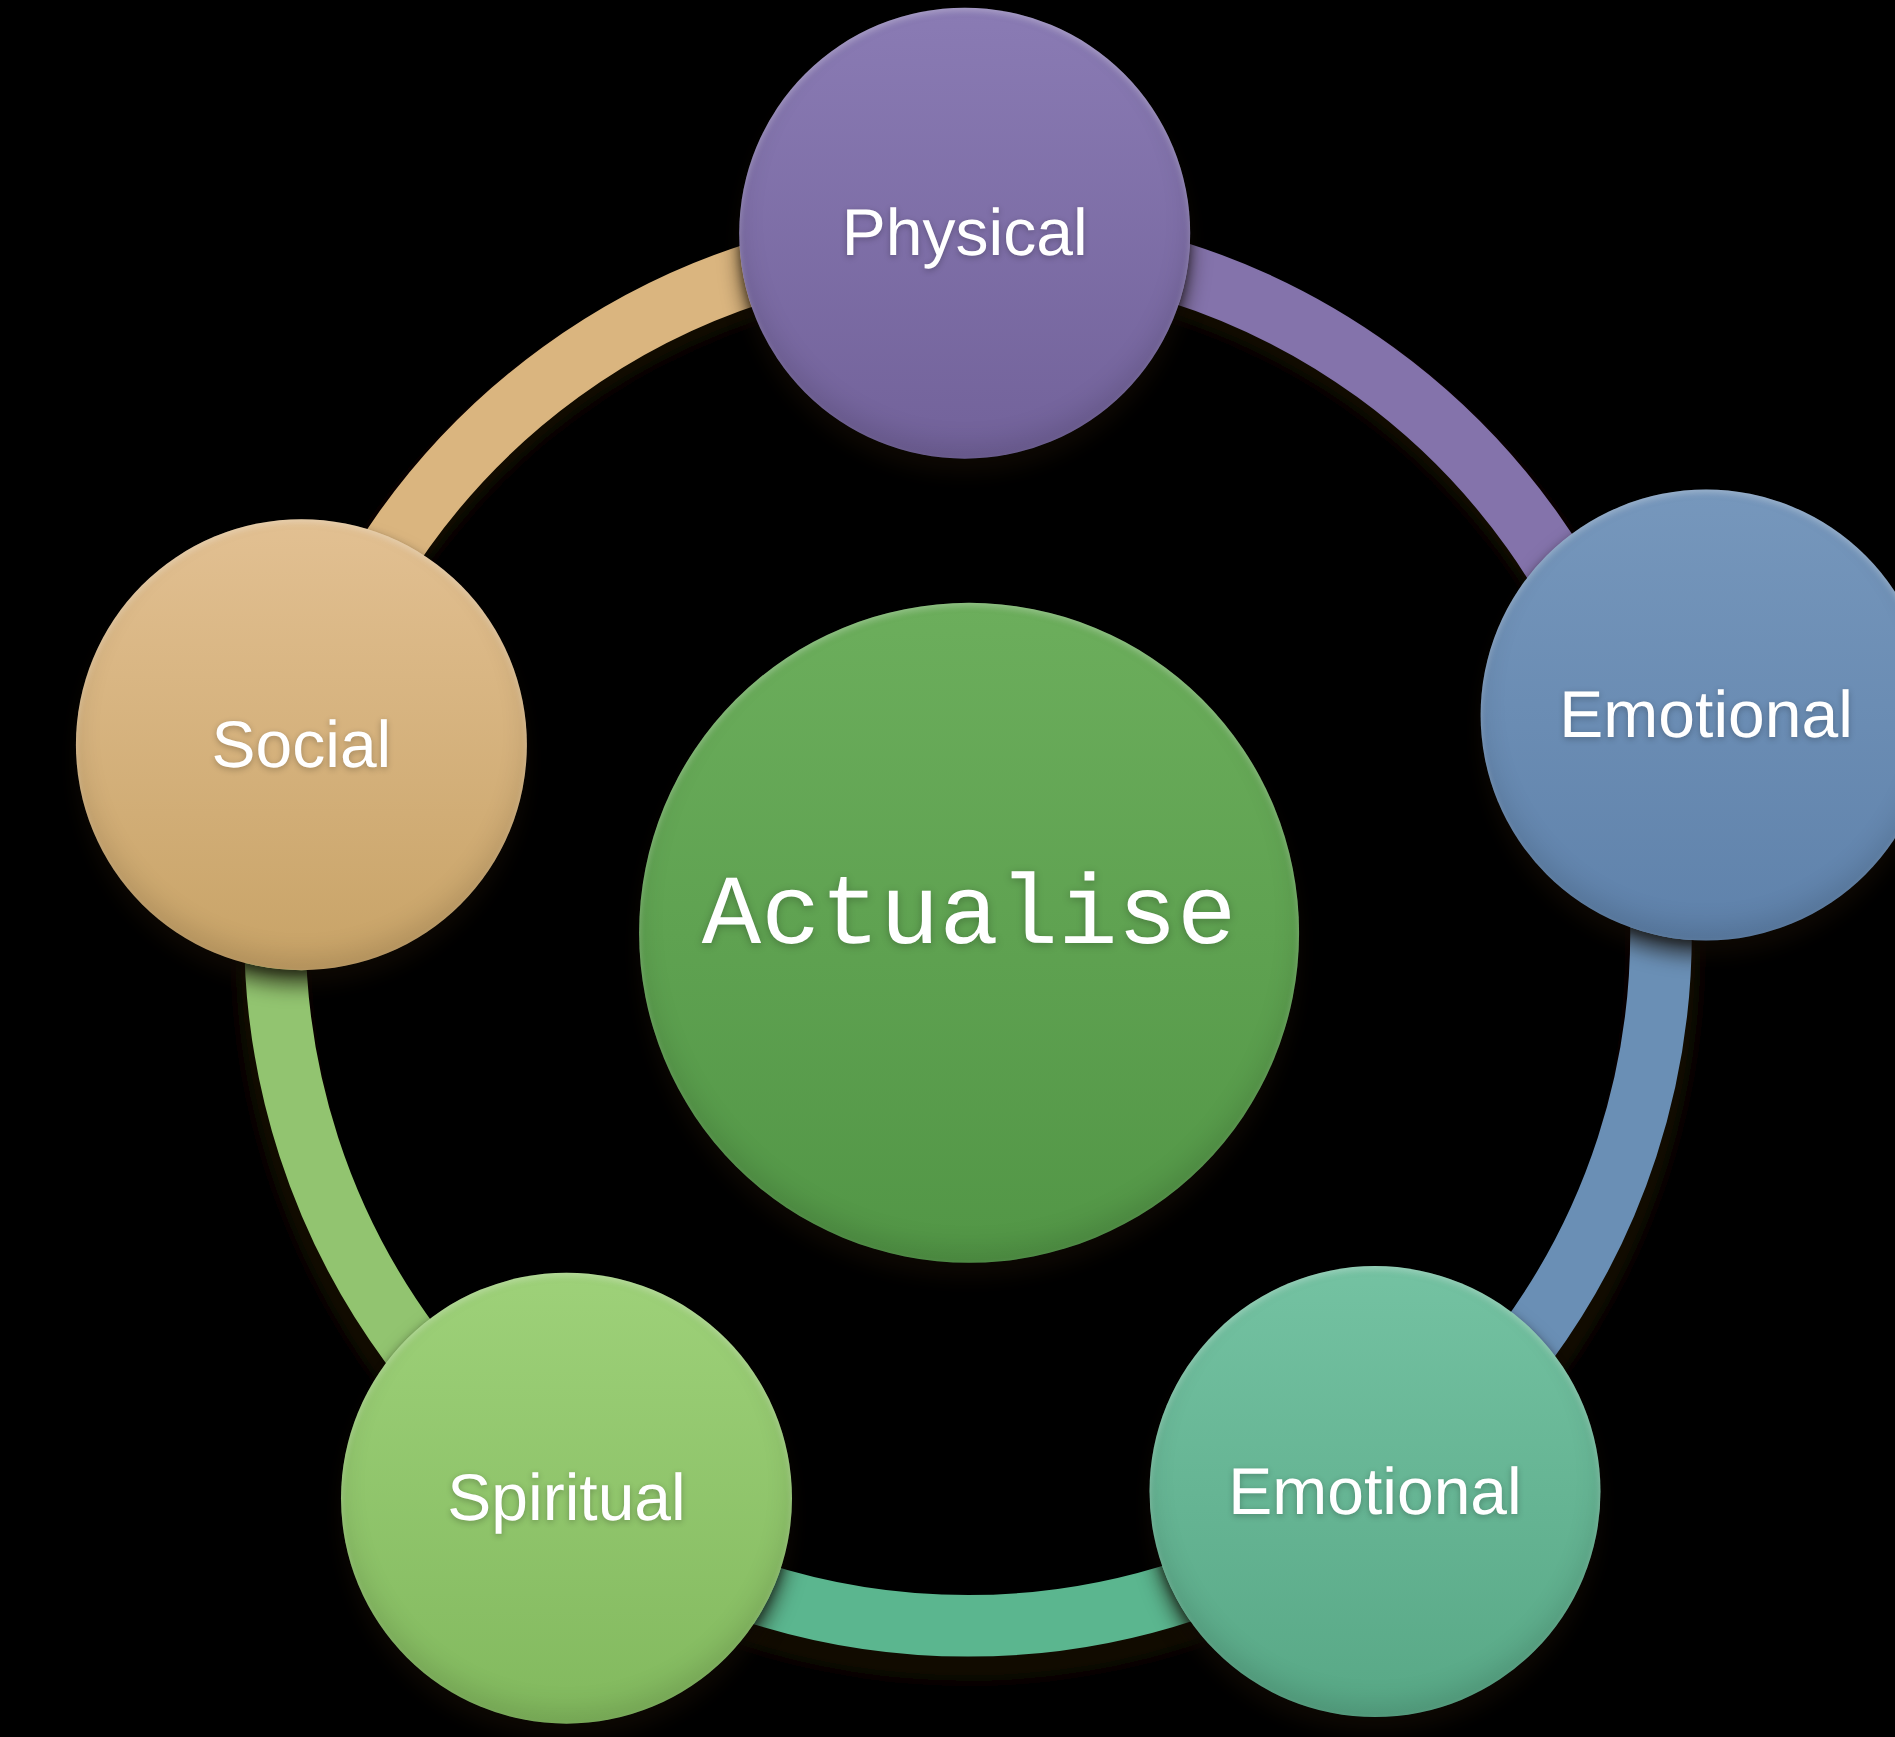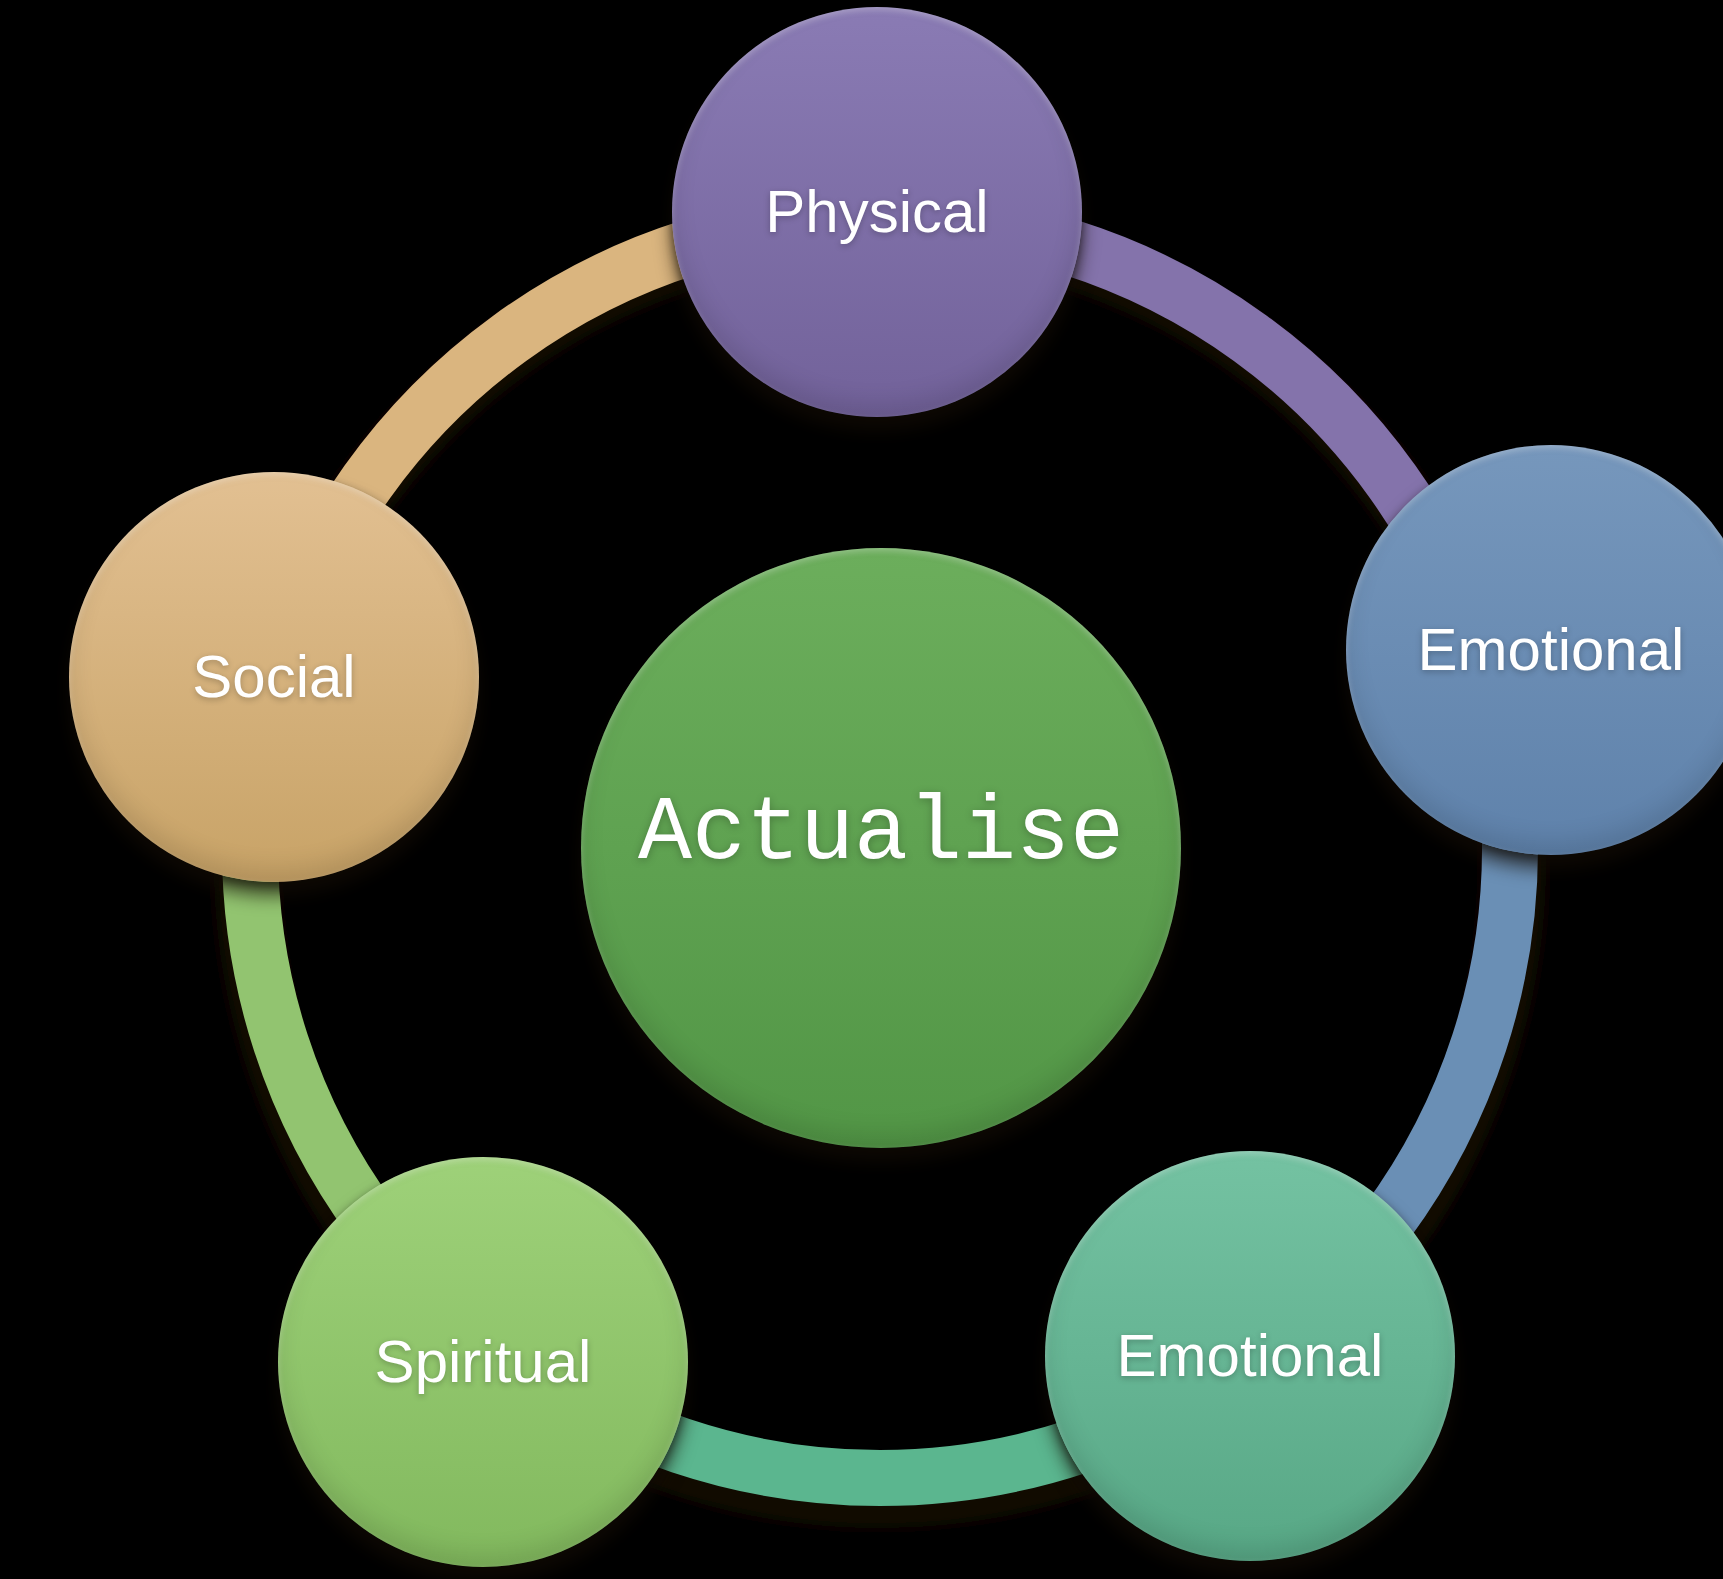--- a/index.html
+++ b/index.html
@@ -86,21 +86,21 @@
   <div id="nodes">
       <div class="circle node" style="left: 672px; top: 7px; background: linear-gradient(rgb(138, 123, 180) 0%, rgb(114, 98, 154) 100%);">
         <div class="node-label">Physical</div>
       </div>
       <div class="circle node" style="left: 1346px; top: 445px; background: linear-gradient(rgb(118, 151, 188) 0%, rgb(95, 130, 171) 100%);">
         <div class="node-label">Emotional</div>
       </div>
       <div class="circle node" style="left: 1045px; top: 1151px; background: linear-gradient(rgb(116, 194, 162) 0%, rgb(88, 168, 134) 100%);">
         <div class="node-label">Emotional</div>
       </div>
-      <div class="circle node" style="left: 278px; top: 1157px; background: linear-gradient(rgb(158, 209, 121) 0%, rgb(130, 185, 94) 100%);">
+      <div class="circle node" style="left: 310px; top: 1157px; background: linear-gradient(rgb(158, 209, 121) 0%, rgb(130, 185, 94) 100%);">
         <div class="node-label">Spiritual</div>
       </div>
       <div class="circle node" style="left: 69px; top: 472px; background: linear-gradient(rgb(226, 192, 146) 0%, rgb(200, 163, 103) 100%);">
         <div class="node-label">Social</div>
       </div>
     </div>
 
   <div class="circle center-circle" id="center-circle" style="background: linear-gradient(rgb(108, 174, 92) 0%, rgb(82, 150, 70) 100%); font-family: Liberation Mono, monospace;">
     <div class="center-label">
       <div>Actualise</div>

